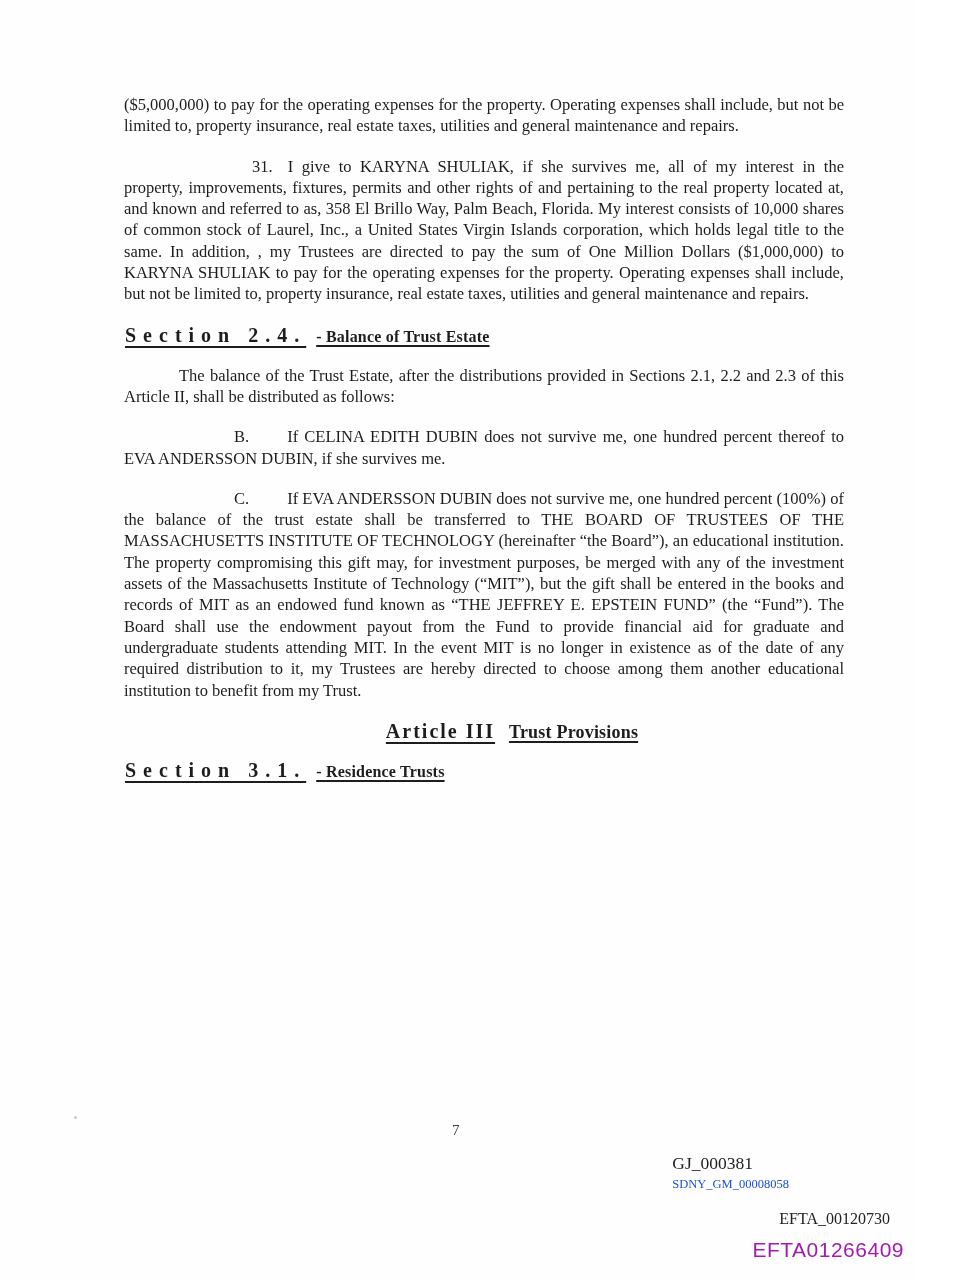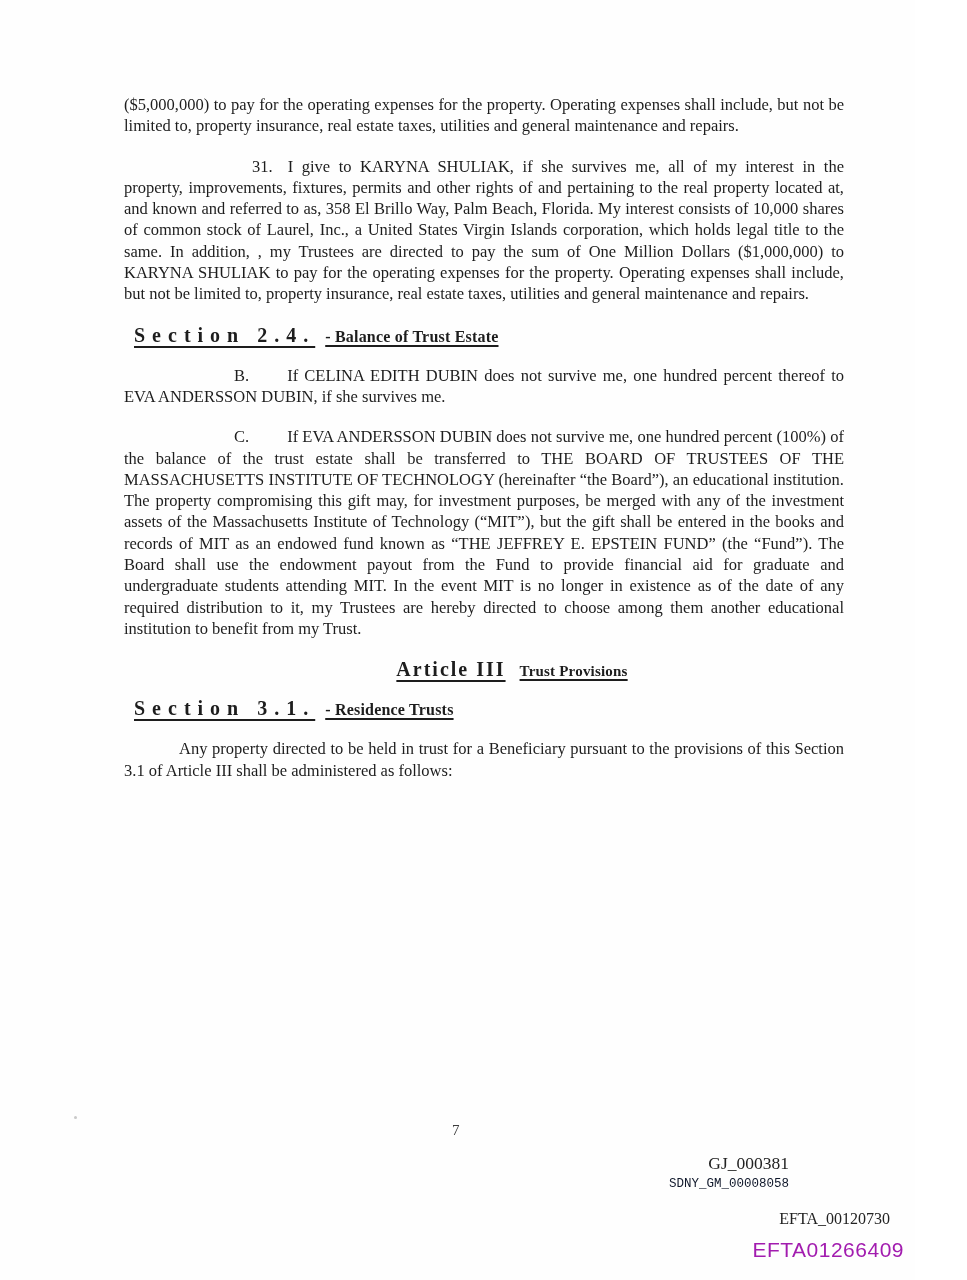--- a/index.html
+++ b/index.html
@@ -24,21 +24,21 @@
     text-align: justify;
     margin: 0 0 19px 0;
   }
   p.indent { text-indent: 55px; }
   .tab { display: inline-block; height: 1px; vertical-align: baseline; }
   .t-num   { width: 128px; }
   .t-numgap{ width: 15px; }
   .t-letter{ width: 110px; }
   .t-gap   { width: 38px; }
 
-  .sec-head { margin: 5px 0 18px 10px; white-space: nowrap; }
+  .sec-head { margin: 5px 0 18px 1px; white-space: nowrap; }
   .sec-label {
     font-weight: bold;
     font-size: 20px;
     letter-spacing: 7px;
     text-decoration: underline;
     text-decoration-thickness: 2px;
     text-underline-offset: 4px;
   }
   .sec-title {
     font-weight: bold;
@@ -57,21 +57,21 @@
   .art-label {
     font-weight: bold;
     font-size: 20px;
     letter-spacing: 2px;
     text-decoration: underline;
     text-decoration-thickness: 2px;
     text-underline-offset: 4px;
   }
   .art-title {
     font-weight: bold;
-    font-size: 15px;
+    font-size: 18px;
     letter-spacing: 0.2px;
     margin-left: 14px;
     text-decoration: underline;
     text-decoration-thickness: 1.5px;
     text-underline-offset: 3px;
     text-align: center;
   }
 
   .page-number {
     position: absolute;
@@ -88,31 +88,31 @@
     font-size: 47px;
     font-weight: 400;
     letter-spacing: 0px;
     color: var(--stamp-color, #F76A1C);
     white-space: nowrap;
   }
   .bates-block {
     position: absolute;
     right: 126px;
     top: 1153px;
-    text-align: right;
+    text-align: left;
   }
   .bates-gj {
     font-family: "Liberation Serif", serif;
     font-size: 17.5px;
     color: #222222;
   }
   .bates-sdny {
-    font-family: Liberation Mono, monospace;
+    font-family: Liberation Serif, serif;
     font-size: 12.5px;
-    color: #0f172a;
+    color: #1d4ed8;
     margin-top: 3px;
   }
   .efta-serif {
     position: absolute;
     right: 25px;
     top: 1210px;
     font-family: "Liberation Serif", serif;
     font-size: 16px;
     color: #222222;
   }
@@ -142,35 +142,35 @@
   <div class="content">
 
     <p class="body">($5,000,000) to pay for the operating expenses for the property. Operating expenses shall include, but not be limited to, property insurance, real estate taxes, utilities and general maintenance and repairs.</p>
 
     <p class="body"><span class="tab t-num"></span><span>31.</span><span class="tab t-numgap"></span><span>I give to KARYNA SHULIAK, if she survives me, all of my interest in the property, improvements, fixtures, permits and other rights of and pertaining to the real property located at, and known and referred to as, 358 El Brillo Way, Palm Beach, Florida. My interest consists of 10,000 shares of common stock of Laurel, Inc., a United States Virgin Islands corporation, which holds legal title to the same. In addition, , my Trustees are directed to pay the sum of One Million Dollars ($1,000,000) to KARYNA SHULIAK to pay for the operating expenses for the property. Operating expenses shall include, but not be limited to, property insurance, real estate taxes, utilities and general maintenance and repairs.</span></p>
 
     <div class="sec-head">
       <span class="sec-label">Section 2.4.</span><span class="sec-title">- Balance of Trust Estate</span>
     </div>
 
+    <p class="body indent">The balance of the Trust Estate, after the distributions provided in Sections 2.1, 2.2 and 2.3 of this Article II, shall be distributed as follows:</p>
 
 
     <p class="body"><span class="tab t-letter"></span><span>B.</span><span class="tab t-gap"></span><span>If CELINA EDITH DUBIN does not survive me, one hundred percent thereof to EVA ANDERSSON DUBIN, if she survives me.</span></p>
 
     <p class="body"><span class="tab t-letter"></span><span>C.</span><span class="tab t-gap"></span><span>If EVA ANDERSSON DUBIN does not survive me, one hundred percent (100%) of the balance of the trust estate shall be transferred to THE BOARD OF TRUSTEES OF THE MASSACHUSETTS INSTITUTE OF TECHNOLOGY (hereinafter “the Board”), an educational institution. The property compromising this gift may, for investment purposes, be merged with any of the investment assets of the Massachusetts Institute of Technology (“MIT”), but the gift shall be entered in the books and records of MIT as an endowed fund known as “THE JEFFREY E. EPSTEIN FUND” (the “Fund”). The Board shall use the endowment payout from the Fund to provide financial aid for graduate and undergraduate students attending MIT. In the event MIT is no longer in existence as of the date of any required distribution to it, my Trustees are hereby directed to choose among them another educational institution to benefit from my Trust.</span></p>
 
     <div class="article-head">
       <span class="art-label">Article III</span><span class="art-title">Trust Provisions</span>
     </div>
 
     <div class="sec-head">
       <span class="sec-label">Section 3.1.</span><span class="sec-title">- Residence Trusts</span>
     </div>
 
-    <p class="body indent">Any property directed to be held in trust for a Beneficiary pursuant to the provisions of this Section 3.1 of Article III shall be administered as follows:</p>
 
 
   </div>
 
   <div class="artifact-dot"></div>
 
   <div class="page-number">7</div>
 
 
   <div class="bates-block">

